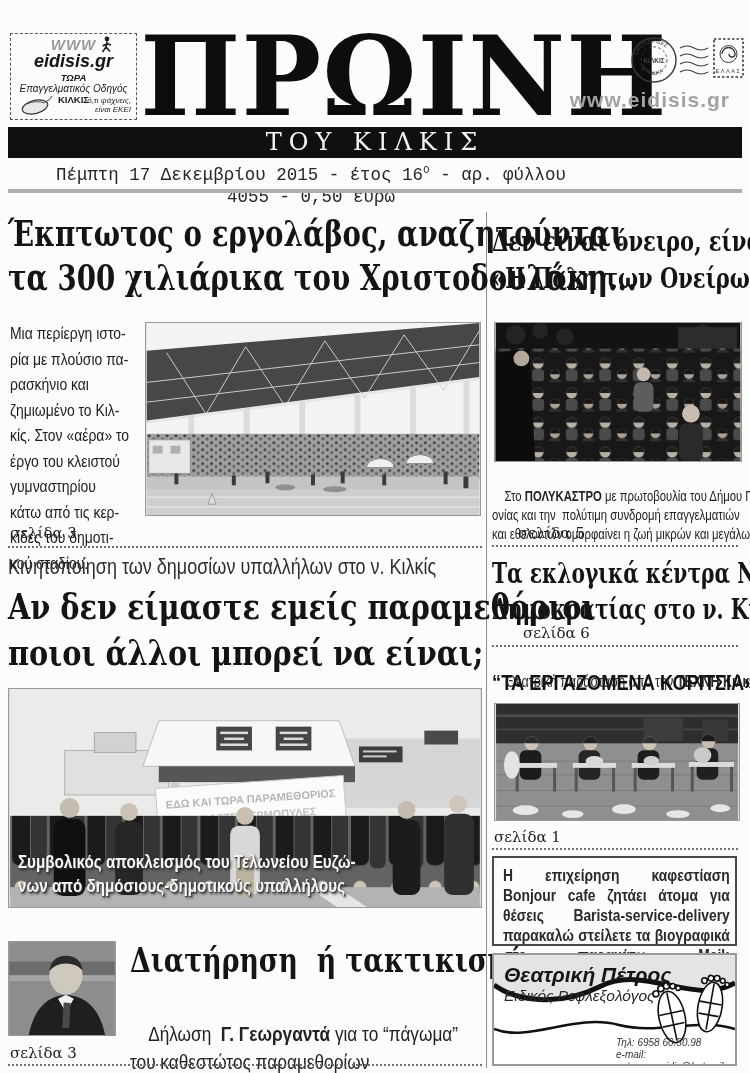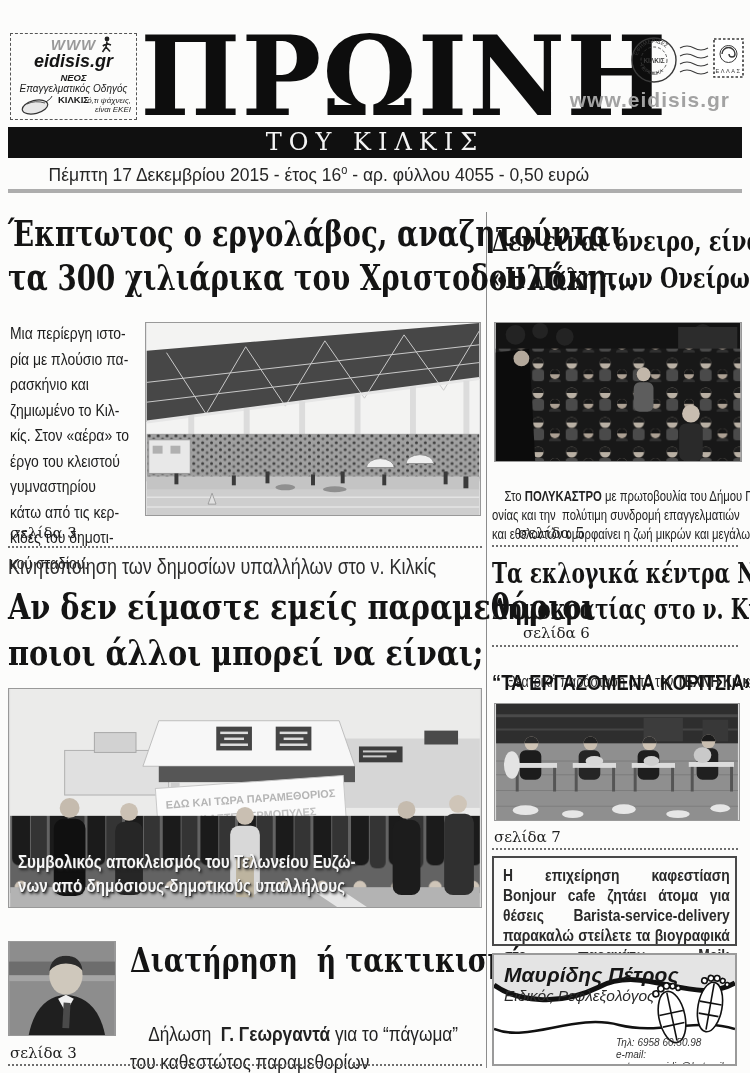--- a/index.html
+++ b/index.html
@@ -35,21 +35,21 @@
 
   <div class="abs logo-box" style="left:10px;top:33px;width:127px;height:87px;padding-top:2px;">
     <div style="height:18px;position:relative;text-align:center;">
       <span style="font-weight:bold;font-style:italic;color:#9a9a9a;font-size:15px;letter-spacing:1px;">WWW</span>
       <svg class="abs" style="right:22px;top:0;" width="14" height="18" viewBox="0 0 14 18">
         <circle cx="7" cy="3" r="2.4" fill="#222"></circle>
         <path d="M7,5.5 L6,11 M6,11 L2.5,16 M6,11 L10,15.5 M6.8,7.5 L2.8,10 M6.8,7.5 L11,9" stroke="#222" stroke-width="1.6" fill="none"></path>
       </svg>
     </div>
     <div style="font-weight:bold;font-style:italic;font-size:18px;color:#141414;margin-top:-3px;">eidisis.gr</div>
-    <div style="font-weight:bold;font-style:italic;font-size:9.5px;">ΝΕΟΣ</div>
+    <div style="font-weight:bold;font-style:italic;font-size:9.5px;">ΤΩΡΑ</div>
     <div style="font-weight:normal;font-style:italic;font-size:10px;">Επαγγελματικός Οδηγός</div>
     <div style="font-weight:bold;font-size:9.5px;">ΚΙΛΚΙΣ</div>
     <svg class="abs" style="left:8px;bottom:4px;" width="34" height="20" viewBox="0 0 34 20">
       <ellipse cx="16" cy="12" rx="13" ry="6.5" fill="#e8e8e8" stroke="#333" stroke-width="1.2" transform="rotate(-14 16 12)"></ellipse>
       <path d="M8,9 Q16,5 26,8" stroke="#333" stroke-width="0.8" fill="none"></path>
       <path d="M27,7 q6,-4 6,-6" stroke="#333" stroke-width="1" fill="none"></path>
     </svg>
     <div class="abs" style="right:5px;bottom:5px;font-style:italic;font-size:8px;color:#222;text-align:right;line-height:9px;">
       <div>...ό,τι ψάχνεις,</div>
       <div>είναι ΕΚΕΙ</div>
@@ -85,21 +85,21 @@
       <circle cx="98.5" cy="20" r="8.5" fill="none" stroke="#3a3a3a" stroke-width="1"></circle>
       <path d="M92,20 a6.5,6.5 0 1 1 13,0 a3,3 0 0 1 -6,0" fill="none" stroke="#3a3a3a" stroke-width="1.4"></path>
       <text x="98.5" y="39" font-size="5.6" fill="#3a3a3a" text-anchor="middle" letter-spacing="1.5" font-family="Liberation Sans,sans-serif">ΕΛΛΑΣ</text>
     </g>
   </svg>
 
   <div class="abs website" style="right:20px;top:88px;">www.eidisis.gr</div>
 
   <div class="abs blackbar" style="left:8px;top:127px;width:734px;height:31px;">ΤΟΥ ΚΙΛΚΙΣ</div>
 
-  <div class="abs dateline" style="left:16px;top:163px;width:606px;">
+  <div class="abs dateline" style="left:8px;top:163px;width:606px;font-family:Liberation Mono, monospace;">
     <span style="display:inline-block;transform:scaleX(0.92);transform-origin:center;">
       <span>Πέμπτη 17  Δεκεμβρίου 2015 - έτος 16</span><sup style="font-size:12px;">ο</sup><span> - αρ. φύλλου 4055 - 0,50 ευρώ</span>
     </span>
   </div>
 
   <div class="abs" style="left:8px;top:189px;width:734px;height:4px;background:#adadad;"></div>
 
   <div class="abs vrule" style="left:486px;top:212px;height:856px;"></div>
 
   <div class="abs hl" style="left:8px;top:212px;font-size:35px;line-height:44px;transform:scaleX(0.79);">Έκπτωτος ο εργολάβος, αναζητούνται
@@ -370,21 +370,21 @@
     </g>
     <g fill="#e6e6e6">
       <ellipse cx="30" cy="108" rx="13" ry="5"></ellipse>
         <ellipse cx="78" cy="112" rx="11" ry="4"></ellipse>
       <ellipse cx="130" cy="107" rx="12" ry="5"></ellipse>
         <ellipse cx="185" cy="112" rx="12" ry="4"></ellipse>
       <ellipse cx="228" cy="106" rx="10" ry="4"></ellipse>
     </g>
   </svg>
 
-  <div class="abs pageref" style="left:494px;top:828px;">σελίδα  7</div>
+  <div class="abs pageref" style="left:494px;top:828px;">σελίδα  1</div>
   <div class="abs dotted" style="left:492px;top:848px;width:246px;"></div>
 
   <div class="abs adbox" style="left:492px;top:856px;width:245px;height:90px;padding:7px 9px;">
     <div class="adtext" style="width:270px;">Η επιχείρηση καφεστίαση Bonjour cafe ζητάει άτομα για θέσεις Barista-service-delivery παρακαλώ στείλετε τα βιογραφικά στο παρακάτω Mail: bonjourcafe@hotmail.gr  ή στο κατάστημά της, 21ης Ιουνίου 103.</div>
   </div>
 
   <div class="abs card" style="left:492px;top:953px;width:245px;height:113px;">
     <svg class="abs" style="left:0;top:0;" width="241" height="109" viewBox="0 0 241 109">
       <path d="M0,0 H241 V28 C 200,52 150,8 105,32 C 65,52 22,46 0,30 Z" fill="#e4e4e4"></path>
       <path d="M0,30 C 22,46 65,52 105,32 C 150,8 200,52 241,28" fill="none" stroke="#111" stroke-width="5"></path>
@@ -407,21 +407,21 @@
             <line x1="206" y1="60" x2="226" y2="60"></line>
           <line x1="216" y1="28" x2="216" y2="75"></line>
           <circle cx="206" cy="27" r="2.8"></circle>
             <circle cx="212" cy="23.5" r="2.8"></circle>
             <circle cx="218" cy="22.5" r="2.8"></circle>
           <circle cx="224" cy="24" r="2.4"></circle>
             <circle cx="229" cy="27" r="2.1"></circle>
         </g>
       </g>
     </svg>
-    <div class="abs" style="left:10px;top:8px;font-size:21px;font-weight:bold;font-style:italic;color:#161616;">Μαυρίδης Πέτρος</div>
+    <div class="abs" style="left:10px;top:8px;font-size:21px;font-weight:bold;font-style:italic;color:#161616;">Θεατρική Πέτρος</div>
     <div class="abs" style="left:10px;top:32px;font-size:15.5px;font-style:italic;color:#2a2a2a;">Ειδικός Ρεφλεξολόγος</div>
     <div class="abs" style="left:122px;top:82px;font-size:10px;font-style:italic;line-height:12px;color:#333;">
       <div>Τηλ: 6958 60.50.98</div>
       <div>e-mail: petrosmavridis@hotmail.gr</div>
     </div>
   </div>
 
 </div>
 
 </body></html>

